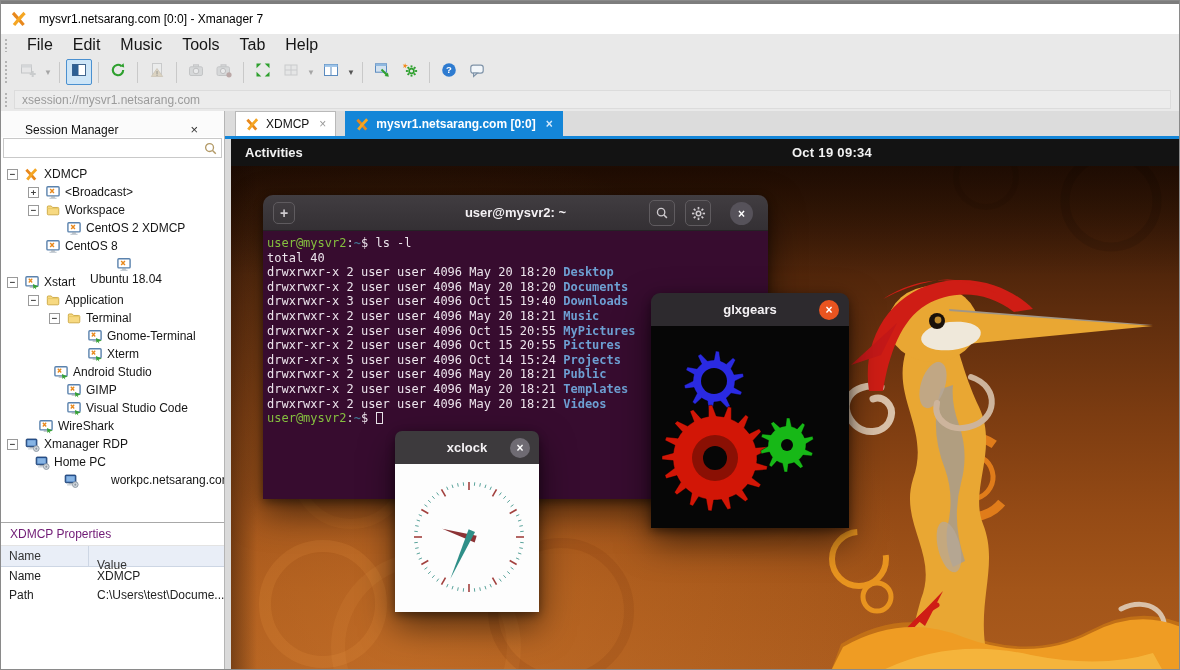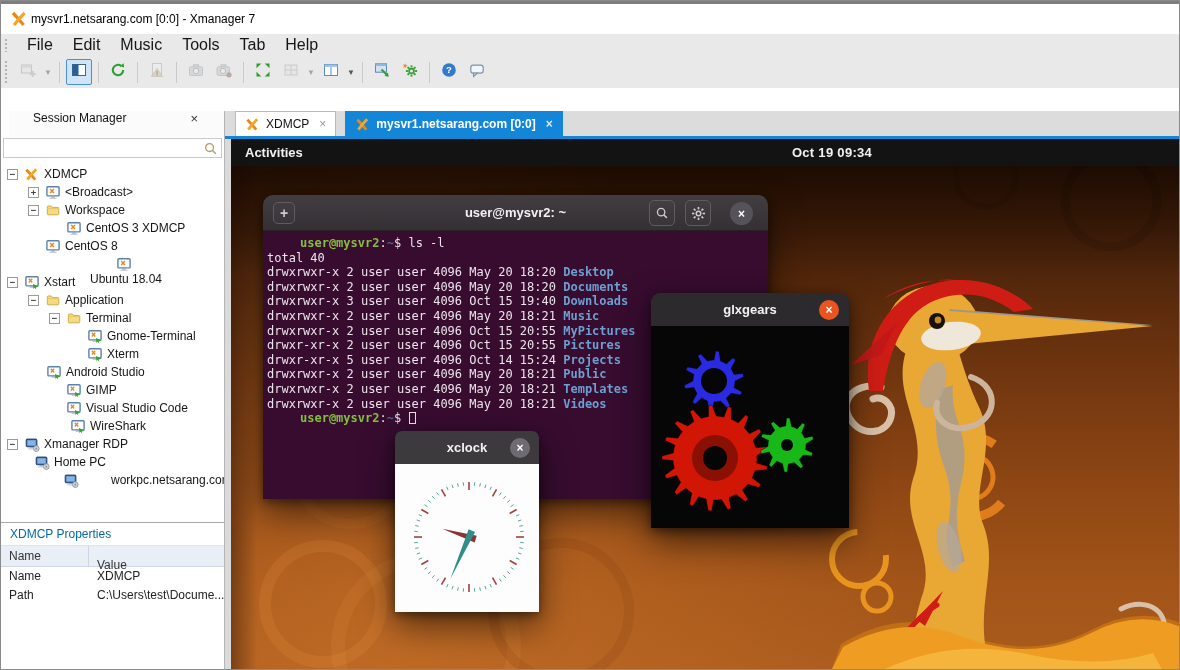--- a/index.html
+++ b/index.html
@@ -2,21 +2,21 @@
 <html style="--accent: #1486d8; --ubuntu-orange: #e95420; --term-bg: #370c2f; --prompt-green: #85bf3f; --path-blue: #40708f; --dir-blue: #6d9fd2;"><head>
 <meta charset="utf-8">
 <style>
   html,body{margin:0;padding:0;background:#555;}
   *{box-sizing:border-box;}
   #app{position:relative;width:1180px;height:670px;overflow:hidden;
        font-family:"Liberation Sans",sans-serif;background:#fff;
        border:1px solid #8a8a8a;}
   
   .titlebar{position:absolute;left:0;top:0;width:100%;height:33px;background:#fff;
-            border-top:3px solid #7d7d7d;display:flex;align-items:center;padding-left:10px;}
+            border-top:3px solid #7d7d7d;display:flex;align-items:center;gap:8px;padding-left:10px;}
   .title-text{font-size:12px;color:#000;}
   .row-gripper{position:absolute;left:3px;top:4px;bottom:4px;width:4px;
                background-image:radial-gradient(#b3b3b3 1px,transparent 1.2px);
                background-size:4px 4px;}
   .menubar{position:absolute;left:0;top:33px;width:100%;height:22px;background:#e9e9e9;
            display:flex;align-items:center;padding-left:16px;}
   .menu-item{font-size:16px;color:#151515;padding:3px 10px;cursor:default;}
   .toolbar{position:absolute;left:0;top:55px;width:100%;height:32px;background:#e9e9e9;
            display:flex;align-items:center;padding-left:14px;gap:2px;}
   .tbtn{width:26px;height:26px;display:flex;align-items:center;justify-content:center;
@@ -25,36 +25,36 @@
   .tbtn.disabled{opacity:.42;filter:grayscale(70%);}
   .tchev{font-size:8px;color:#555;width:10px;text-align:center;}
   .tsep{width:1px;height:21px;background:#c9c9c9;margin:0 4px;}
   .addressrow{position:absolute;left:0;top:87px;width:100%;height:23px;background:#e9e9e9;}
   .address-input{position:absolute;left:13px;right:8px;top:2px;height:19px;background:#ececec;
                  border:1px solid #dcdcdc;color:#9b9b9b;font-size:12px;display:flex;
                  align-items:center;padding:0 7px;}
   
   .left-panel{position:absolute;left:0;top:110px;width:224px;bottom:0;background:#fff;
               border-right:1px solid #b5b5b5;}
-  .panel-header{height:26px;display:flex;align-items:flex-start;justify-content:space-between;
-                padding:0 24px;font-size:12px;color:#111;background:#fbfbfb;margin-left:8px;}
+  .panel-header{height:26px;display:flex;align-items:flex-end;justify-content:space-between;
+                padding:0 24px;font-size:12px;color:#111;background:#fbfbfb;}
   .panel-close{font-size:13px;color:#333;cursor:default;padding:0 2px;}
   .search-box{margin:1px 2px 0 2px;height:20px;border:1px solid #c9c9c9;background:#fff;
               position:relative;}
   .search-box .mag{position:absolute;right:3px;top:2px;}
   .tree{position:absolute;left:0;right:0;top:50px;height:362px;overflow:hidden;padding-top:4px;}
   .tree-row{height:18px;display:flex;align-items:center;font-size:12px;color:#151515;white-space:nowrap;}
   .expander{width:11px;height:11px;min-width:11px;border:1px solid #9a9a9a;background:#fff;
             display:flex;align-items:center;justify-content:center;margin-right:6px;
             font:700 9px/9px "DejaVu Sans Mono",monospace;color:#444;}
   .expander.none{visibility:hidden;}
   .tree-ico{width:16px;height:16px;min-width:16px;margin-right:4px;display:flex;align-items:center;}
   
   .props{position:absolute;left:0;right:0;bottom:0;height:147px;border-top:1px solid #a8a8a8;background:#fff;}
-  .props-title{height:23px;display:flex;align-items:center;padding:0 9px;font-size:12px;color:#0369a1;
+  .props-title{height:23px;display:flex;align-items:center;padding:0 9px;font-size:12px;color:#701a75;
                border-bottom:1px solid #e3e3e3;}
   .props-head{display:flex;height:21px;background:#e9eef7;border-bottom:1px solid #cdd6e4;
               font-size:12px;color:#333;}
   .props-head .c1{width:88px;padding:3px 8px;border-right:1px solid #cdd6e4;}
   .props-head .c2{flex:1;padding:12px 8px;}
   .prow{display:flex;height:19px;font-size:12px;color:#222;}
   .prow .c1{width:88px;padding:2px 8px;}
   .prow .c2{flex:1;padding:2px 8px;white-space:nowrap;overflow:hidden;}
   
   .splitter{position:absolute;left:224px;width:6px;top:138px;bottom:0;background:#dadada;}
@@ -85,21 +85,21 @@
         border-radius:10px 10px 2px 2px;}
   .gtitle{position:relative;height:36px;background:linear-gradient(#413d41,#343034);
           border-radius:10px 10px 0 0;display:flex;align-items:center;justify-content:center;
           color:#f4f1f4;font-size:13px;font-weight:bold;border-bottom:1px solid #252225;}
   .cbtn{position:absolute;border-radius:50%;display:flex;align-items:center;justify-content:center;
         color:#fff;font-size:12px;font-weight:bold;line-height:1;}
   
   .term-body{height:268px;background:var(--term-bg,#370c2f);padding:5px 0 0 4px;
              font:12px/14.6px "DejaVu Sans Mono",monospace;color:#ece4ec;white-space:pre;
              overflow:hidden;}
-  .t-user{color:var(--prompt-green,#85bf3f);font-weight:bold;margin-left:33px;}
+  .t-user{color:var(--prompt-green,#85bf3f);font-weight:normal;}
   .t-path{color:var(--path-blue,#40708f);font-weight:bold;}
   .t-dir{color:var(--dir-blue,#6d9fd2);font-weight:bold;}
   .t-cursor{display:inline-block;width:7px;height:12px;border:1px solid #e8e2e8;
             vertical-align:-2px;margin-left:1px;}
   .sq-btn{position:absolute;border:1px solid #5f5b5f;border-radius:5px;display:flex;
           align-items:center;justify-content:center;color:#cfcbcf;background:rgba(255,255,255,.02);}
   
   .gx-title{height:33px;background:#2d2a2e;border-radius:9px 9px 0 0;display:flex;align-items:center;
             justify-content:center;color:#f4f1f4;font-size:13px;font-weight:bold;}
   .gx-body{height:202px;background:#060606;}
@@ -240,20 +240,24 @@
         </div>
         <div class="tbtn">
           <span><svg width="16" height="16" viewBox="0 0 16 16">
               <rect x="1.8" y="3.2" width="12.4" height="8" rx="2.4" fill="#f2f6fa" stroke="#7f93a8" stroke-width="1.2"></rect>
               <polygon points="4.6,11 4.6,14.4 8.4,11" fill="#f2f6fa" stroke="#7f93a8" stroke-width="1.2"></polygon>
             </svg></span>
         </div>
       </span>
   </div>
 
+  <div class="addressrow">
+    <div class="row-gripper"></div>
+    <div class="address-input">xsession://mysvr1.netsarang.com</div>
+  </div>
 
   <div class="left-panel">
     <div class="panel-header">
       <span>Session Manager</span>
       <span class="panel-close">×</span>
     </div>
     <div class="search-box">
       <span class="mag">
         <svg width="15" height="15" viewBox="0 0 16 16">
           <circle cx="7" cy="7" r="4.2" fill="none" stroke="#b39a67" stroke-width="1.4"></circle>
@@ -297,21 +301,21 @@
         <div class="tree-row" style="padding-left: 48px;">
           <span class="expander none"></span>
           <span class="tree-ico">
             <svg width="16" height="15" viewBox="0 0 16 16">
               <rect x="1.5" y="1.8" width="13" height="9.8" rx="1" fill="#fff" stroke="#5a82ad" stroke-width="1.5"></rect>
               <path d="M5 4.2 L9 8.6 M9 4.2 L5 8.6" stroke="#e8881c" stroke-width="1.5"></path>
               <rect x="6" y="12.2" width="4" height="1.3" fill="#9aa4ae"></rect>
               <rect x="4.2" y="13.6" width="7.6" height="1.1" fill="#b9c2cb"></rect>
             </svg>
           </span>
-          <span>CentOS 3 XDMCP</span>
+          <span>CentOS 2 XDMCP</span>
         </div>
         <div class="tree-row" style="padding-left: 27px;">
           <span class="expander none"></span>
           <span class="tree-ico">
             <svg width="16" height="15" viewBox="0 0 16 16">
               <rect x="1.5" y="1.8" width="13" height="9.8" rx="1" fill="#fff" stroke="#5a82ad" stroke-width="1.5"></rect>
               <path d="M5 4.2 L9 8.6 M9 4.2 L5 8.6" stroke="#e8881c" stroke-width="1.5"></path>
               <rect x="6" y="12.2" width="4" height="1.3" fill="#9aa4ae"></rect>
               <rect x="4.2" y="13.6" width="7.6" height="1.1" fill="#b9c2cb"></rect>
             </svg>
@@ -379,21 +383,21 @@
           <span class="tree-ico">
             <svg width="16" height="15" viewBox="0 0 16 16">
               <rect x="1.5" y="1.8" width="13" height="9.8" rx="1" fill="#fff" stroke="#5a82ad" stroke-width="1.5"></rect>
               <path d="M4.6 4 L8.2 8 M8.2 4 L4.6 8" stroke="#e8881c" stroke-width="1.4"></path>
               <rect x="5.5" y="12.2" width="4" height="1.2" fill="#9aa4ae"></rect>
               <polygon points="9,9.5 15.3,12.6 11.9,13.2 12.7,15.8 10.7,13.5 9.5,14.8" fill="#35a035"></polygon>
             </svg>
           </span>
           <span>Xterm</span>
         </div>
-        <div class="tree-row" style="padding-left: 28px;">
+        <div class="tree-row" style="padding-left: 35px;">
           <span class="expander none"></span>
           <span class="tree-ico">
             <svg width="16" height="15" viewBox="0 0 16 16">
               <rect x="1.5" y="1.8" width="13" height="9.8" rx="1" fill="#fff" stroke="#5a82ad" stroke-width="1.5"></rect>
               <path d="M4.6 4 L8.2 8 M8.2 4 L4.6 8" stroke="#e8881c" stroke-width="1.4"></path>
               <rect x="5.5" y="12.2" width="4" height="1.2" fill="#9aa4ae"></rect>
               <polygon points="9,9.5 15.3,12.6 11.9,13.2 12.7,15.8 10.7,13.5 9.5,14.8" fill="#35a035"></polygon>
             </svg>
           </span>
           <span>Android Studio</span>
@@ -415,21 +419,21 @@
           <span class="tree-ico">
             <svg width="16" height="15" viewBox="0 0 16 16">
               <rect x="1.5" y="1.8" width="13" height="9.8" rx="1" fill="#fff" stroke="#5a82ad" stroke-width="1.5"></rect>
               <path d="M4.6 4 L8.2 8 M8.2 4 L4.6 8" stroke="#e8881c" stroke-width="1.4"></path>
               <rect x="5.5" y="12.2" width="4" height="1.2" fill="#9aa4ae"></rect>
               <polygon points="9,9.5 15.3,12.6 11.9,13.2 12.7,15.8 10.7,13.5 9.5,14.8" fill="#35a035"></polygon>
             </svg>
           </span>
           <span>Visual Studio Code</span>
         </div>
-        <div class="tree-row" style="padding-left: 52px;">
+        <div class="tree-row" style="padding-left: 20px;">
           <span class="expander none"></span>
           <span class="tree-ico">
             <svg width="16" height="15" viewBox="0 0 16 16">
               <rect x="1.5" y="1.8" width="13" height="9.8" rx="1" fill="#fff" stroke="#5a82ad" stroke-width="1.5"></rect>
               <path d="M4.6 4 L8.2 8 M8.2 4 L4.6 8" stroke="#e8881c" stroke-width="1.4"></path>
               <rect x="5.5" y="12.2" width="4" height="1.2" fill="#9aa4ae"></rect>
               <polygon points="9,9.5 15.3,12.6 11.9,13.2 12.7,15.8 10.7,13.5 9.5,14.8" fill="#35a035"></polygon>
             </svg>
           </span>
           <span>WireShark</span>

